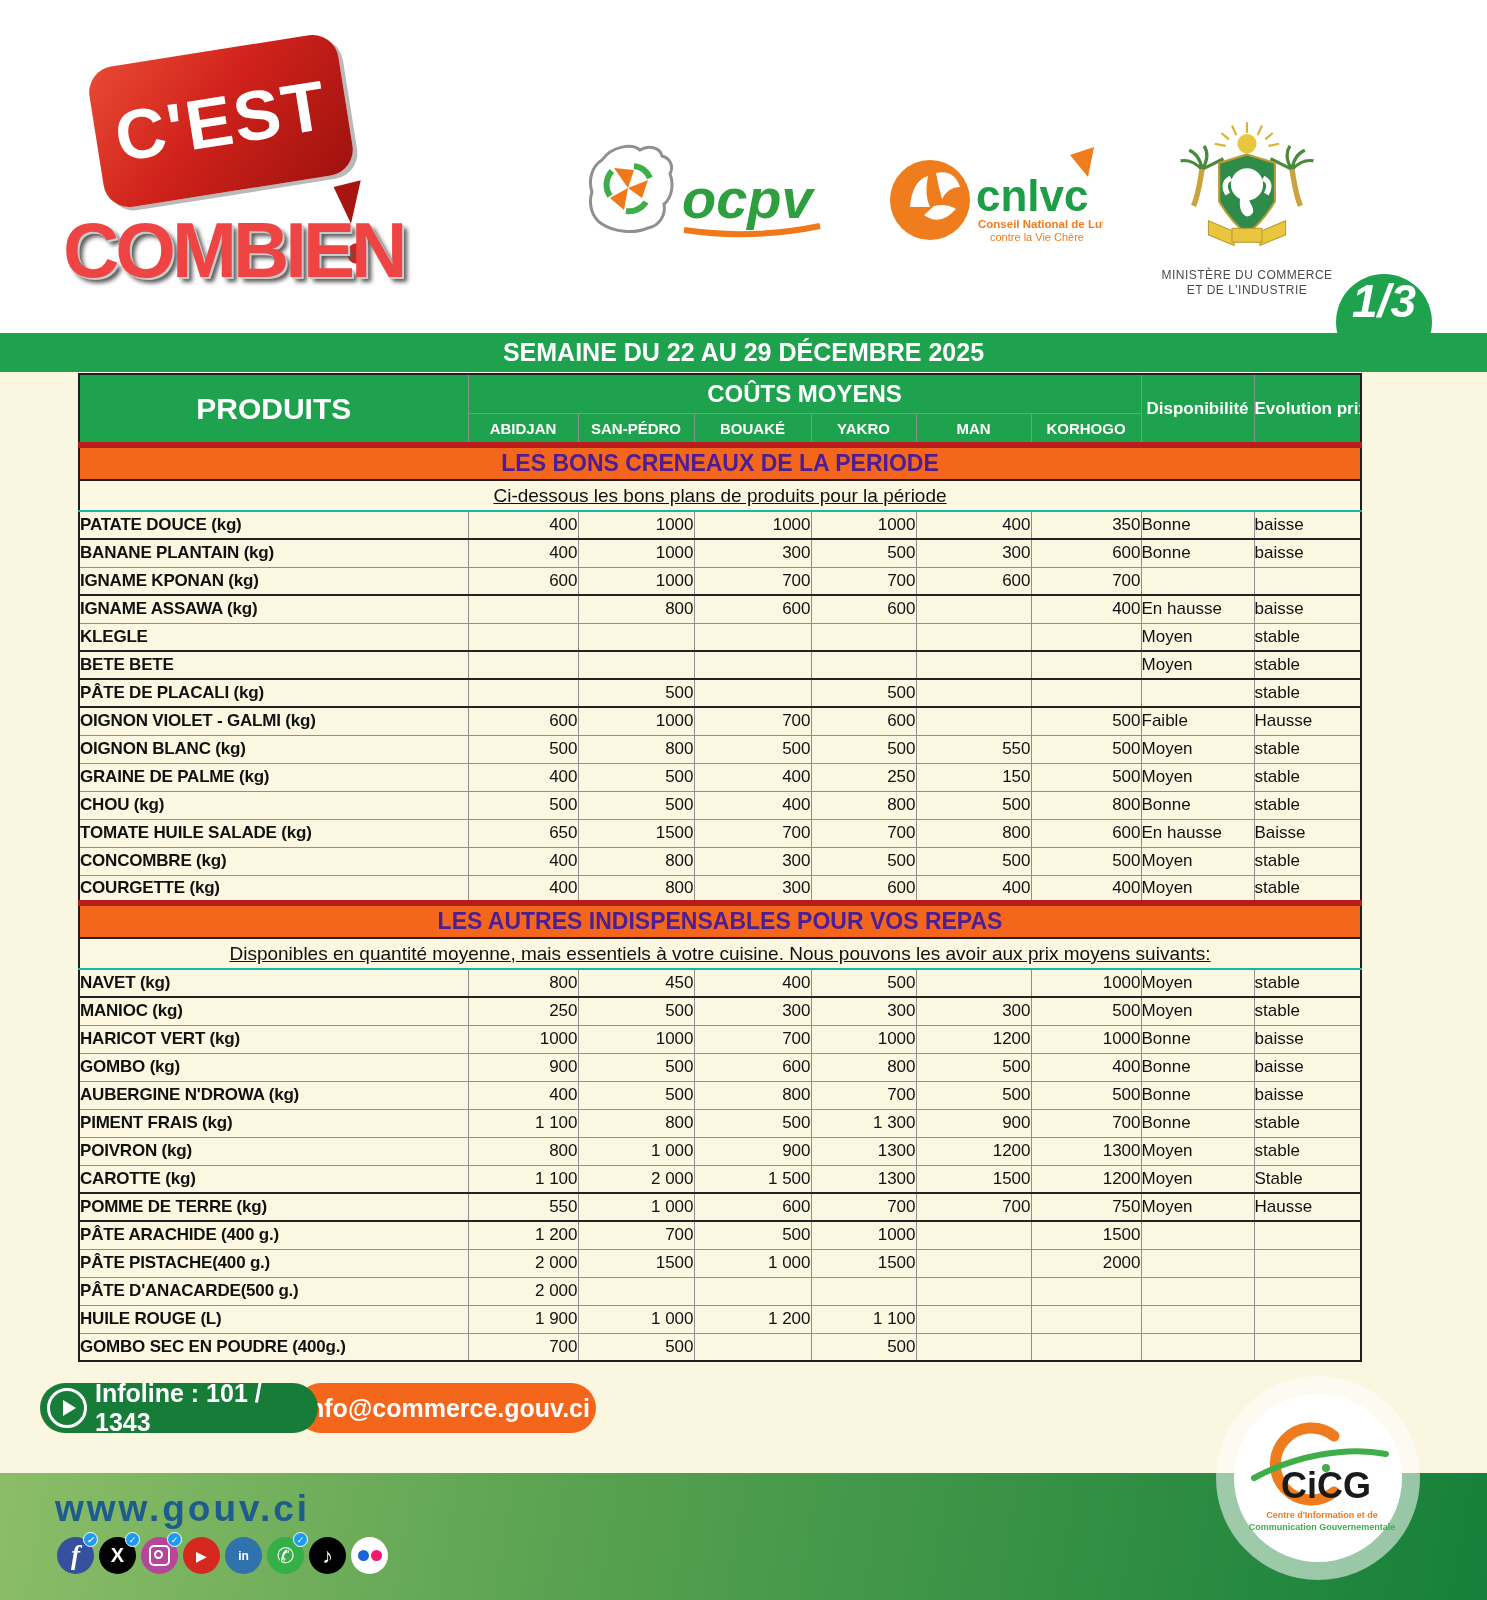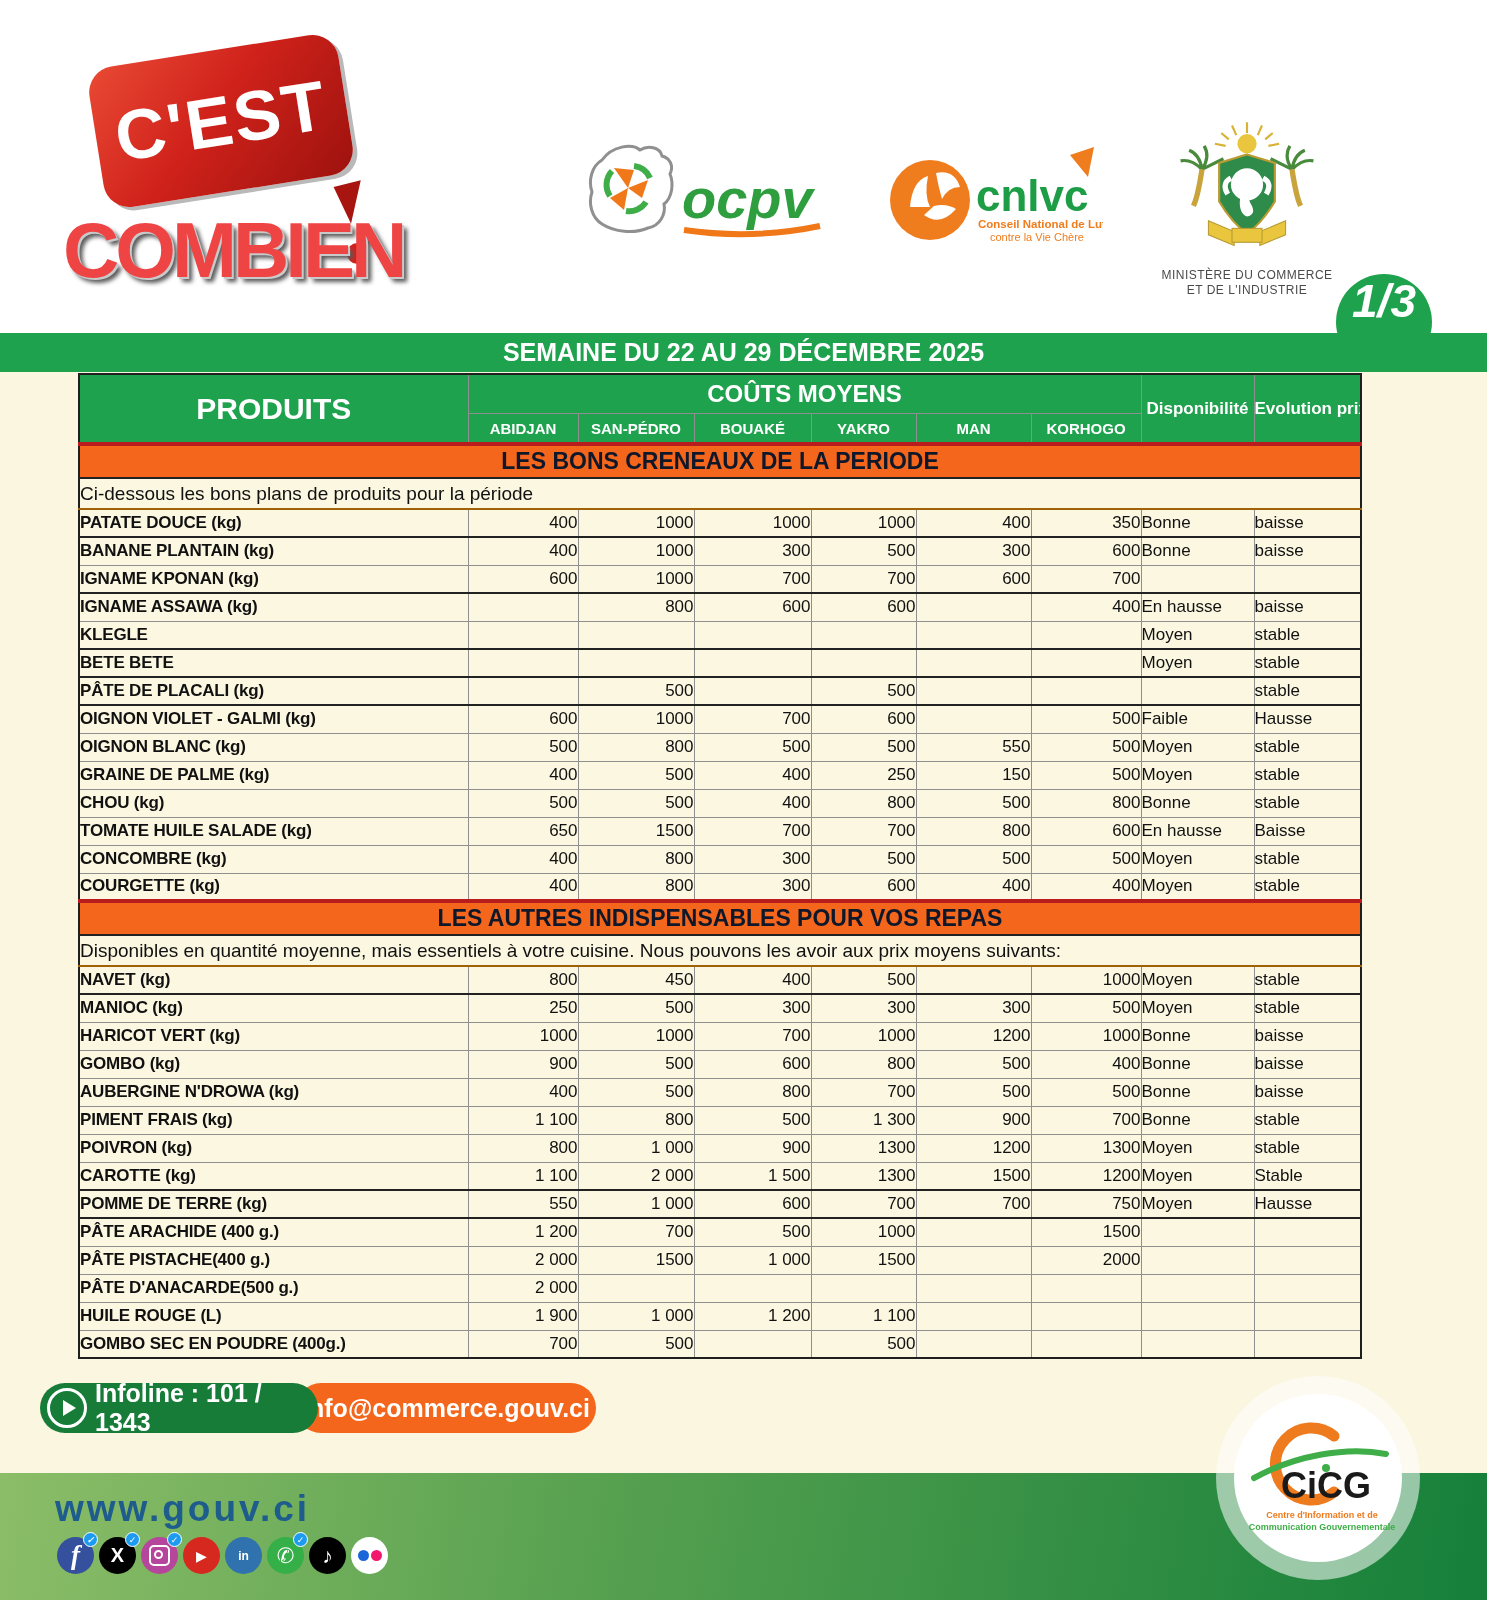--- a/index.html
+++ b/index.html
@@ -38,23 +38,23 @@
   
   table.price{position:absolute;left:78px;top:373px;width:1282px;border-collapse:collapse;
       table-layout:fixed;background:#fbf7e0;border:2px solid #1f1f1f;}
   table.price th,table.price td{border:1px solid #8f8f8f;padding:0;overflow:hidden;white-space:nowrap;}
   thead th{background:#1fa24e;color:#fff;border:2px solid #f6f2db;text-align:center;}
   th.products{font-size:30px;font-weight:bold;}
   th.couts{font-size:24px;font-weight:bold;height:38px;}
   th.city{font-size:15px;font-weight:bold;height:28px;}
   th.dispo-h{font-size:17px;font-weight:bold;margin-left:20px;}
   th.evo-h{font-size:17px;font-weight:bold;white-space:normal;line-height:19px;}
-  tr.sec td{background:#f4661b;color:#0f172a;font-weight:bold;font-size:23px;text-align:center;height:31px;
-      border-top:4px solid #b91c1c;border-bottom:2px solid #222;}
-  tr.sub td{font-size:19px;height:29px;border-bottom:2px solid #a16207;color:#111;}
+  tr.sec td{background:#f4661b;color:#4c1d95;font-weight:bold;font-size:23px;text-align:center;height:31px;
+      border-top:6px solid #b91c1c;border-bottom:2px solid #222;}
+  tr.sub td{font-size:19px;text-align:center;height:29px;border-bottom:2px solid #14b8a6;color:#111;text-decoration:underline;}
   tr.data{height:28px;}
   tr.data td{font-size:17px;color:#111;}
   td.prod{font-weight:bold;text-align:left;padding-left:5px;font-size:16px;letter-spacing:-0.2px;}
   td.num{text-align:right;padding-right:7px;font-size:17px;}
   td.txt{text-align:left;padding-left:5px;}
   .c-g{color:#00a44d;} .c-r{color:#e4312b;} .c-k{color:#111;}
   tr.thick td{border-bottom:2px solid #222;}
 
   
   .pill-orange{position:absolute;left:296px;top:1383px;width:300px;height:50px;background:#f4661b;

